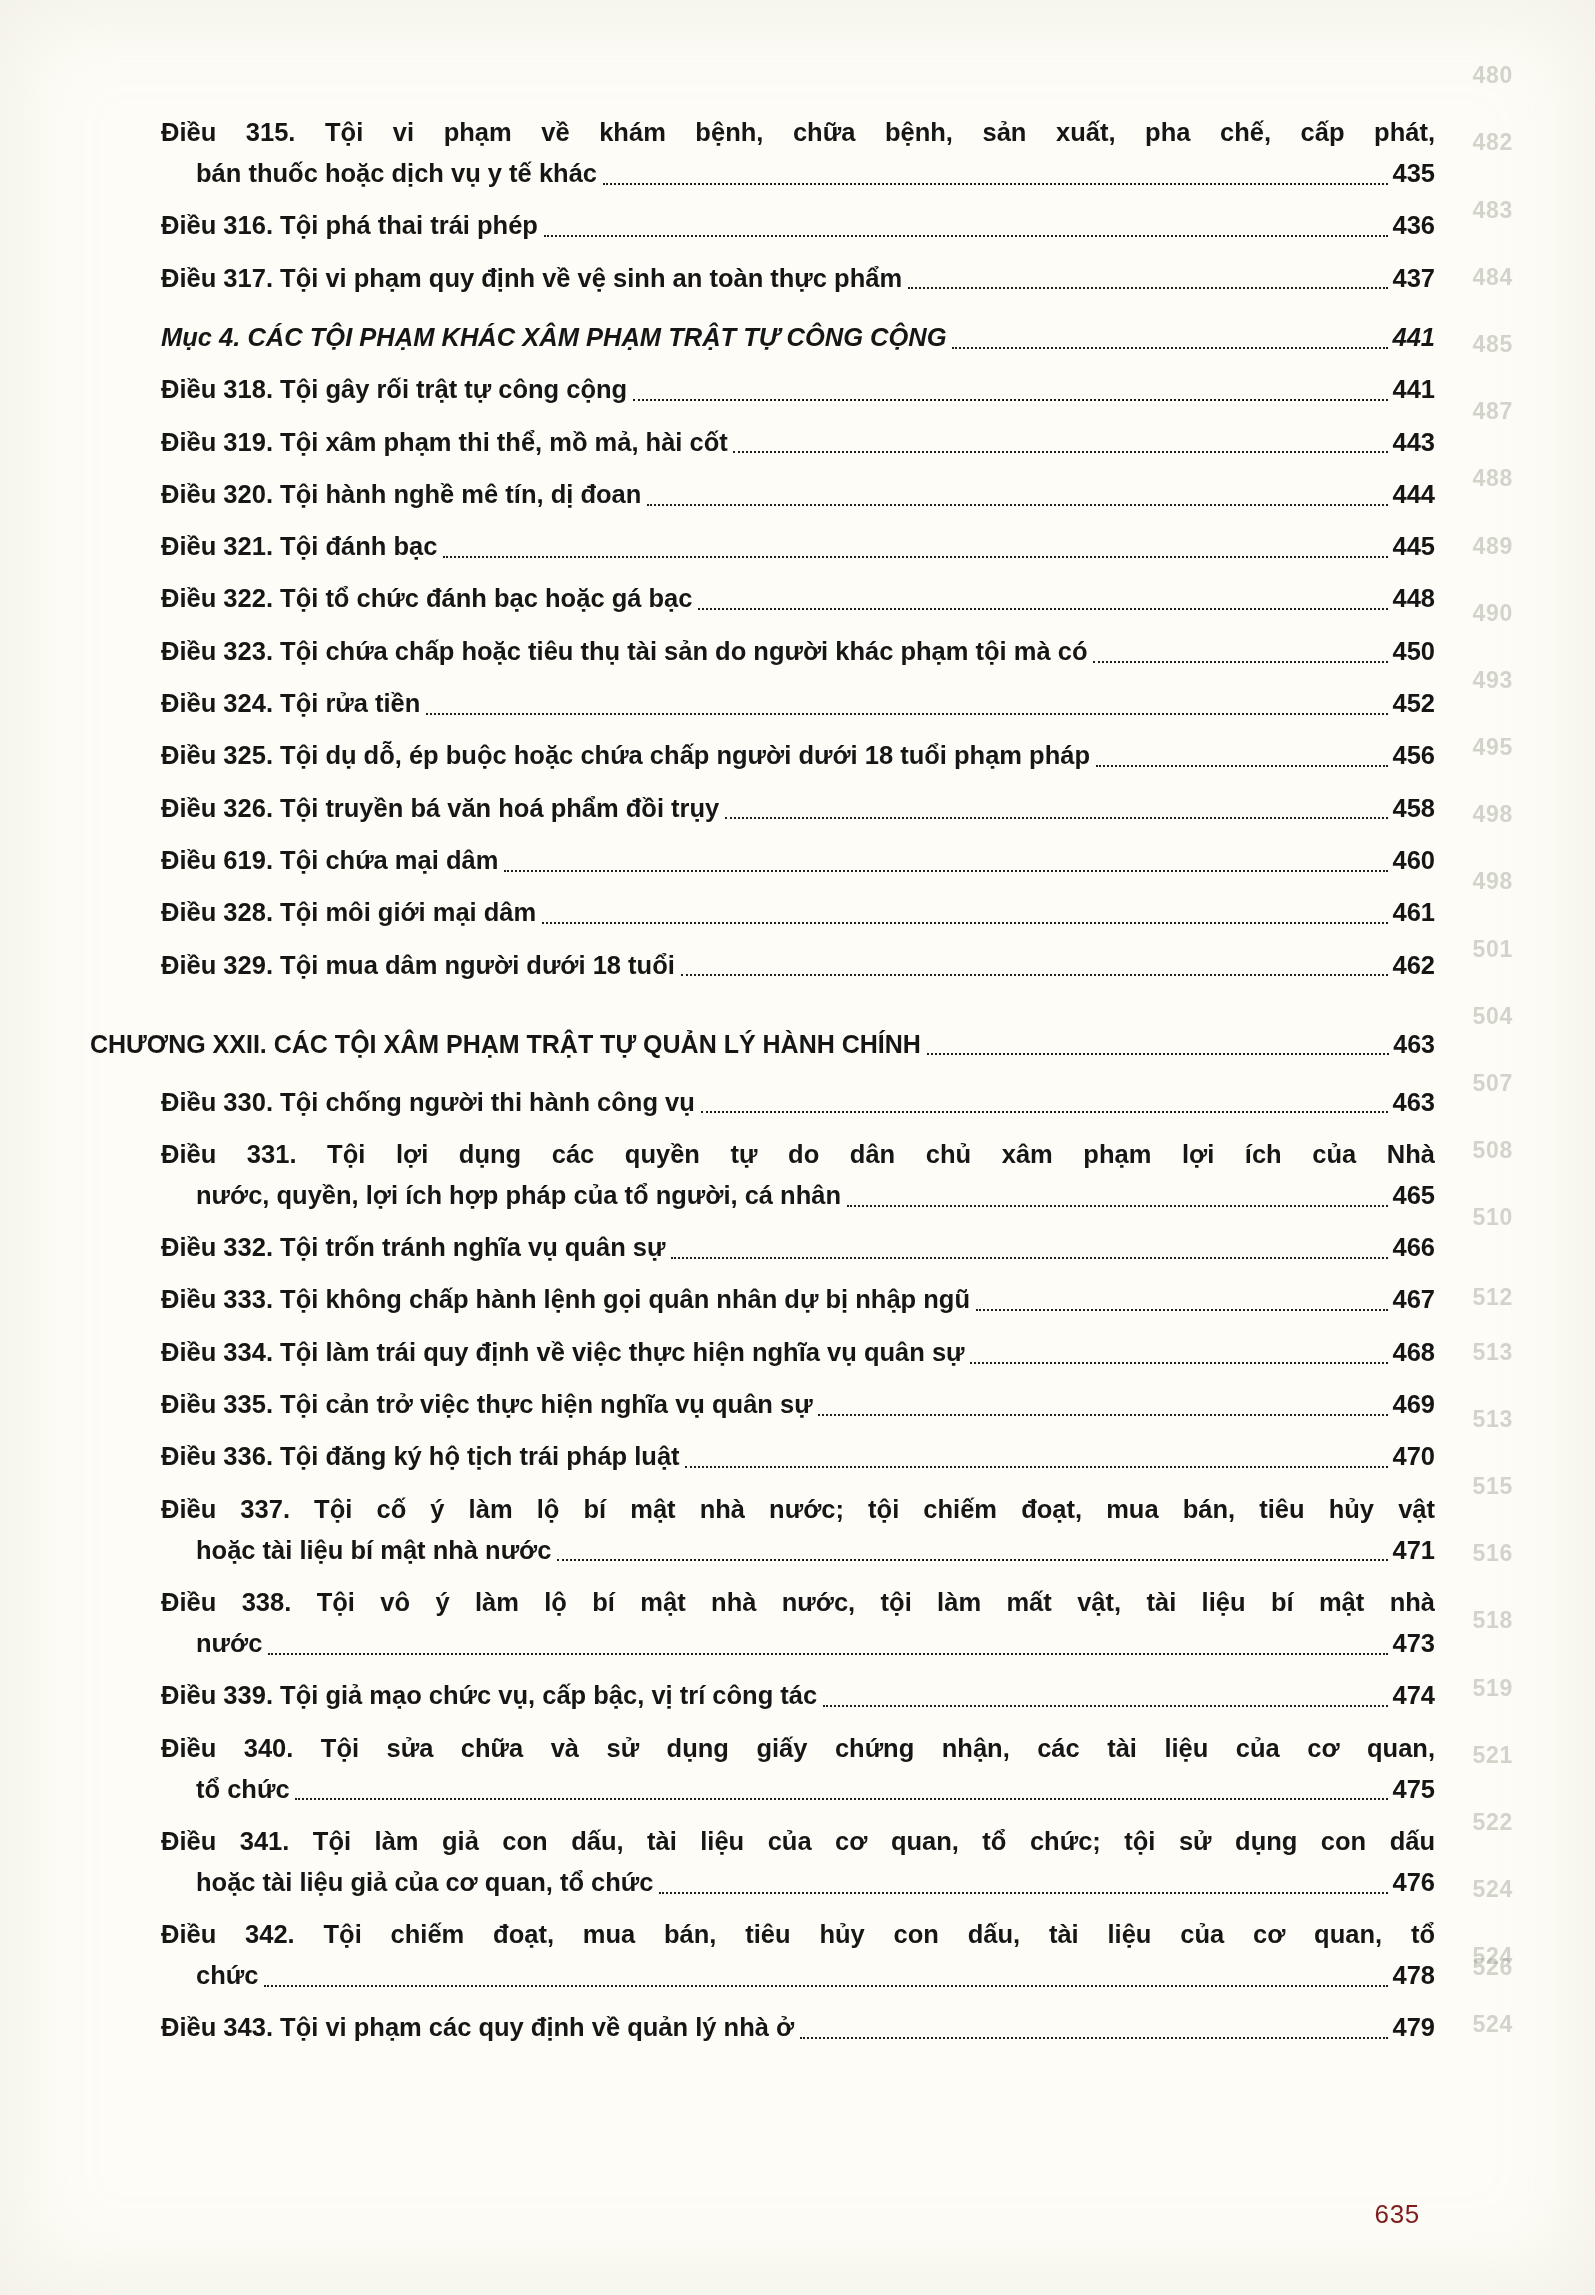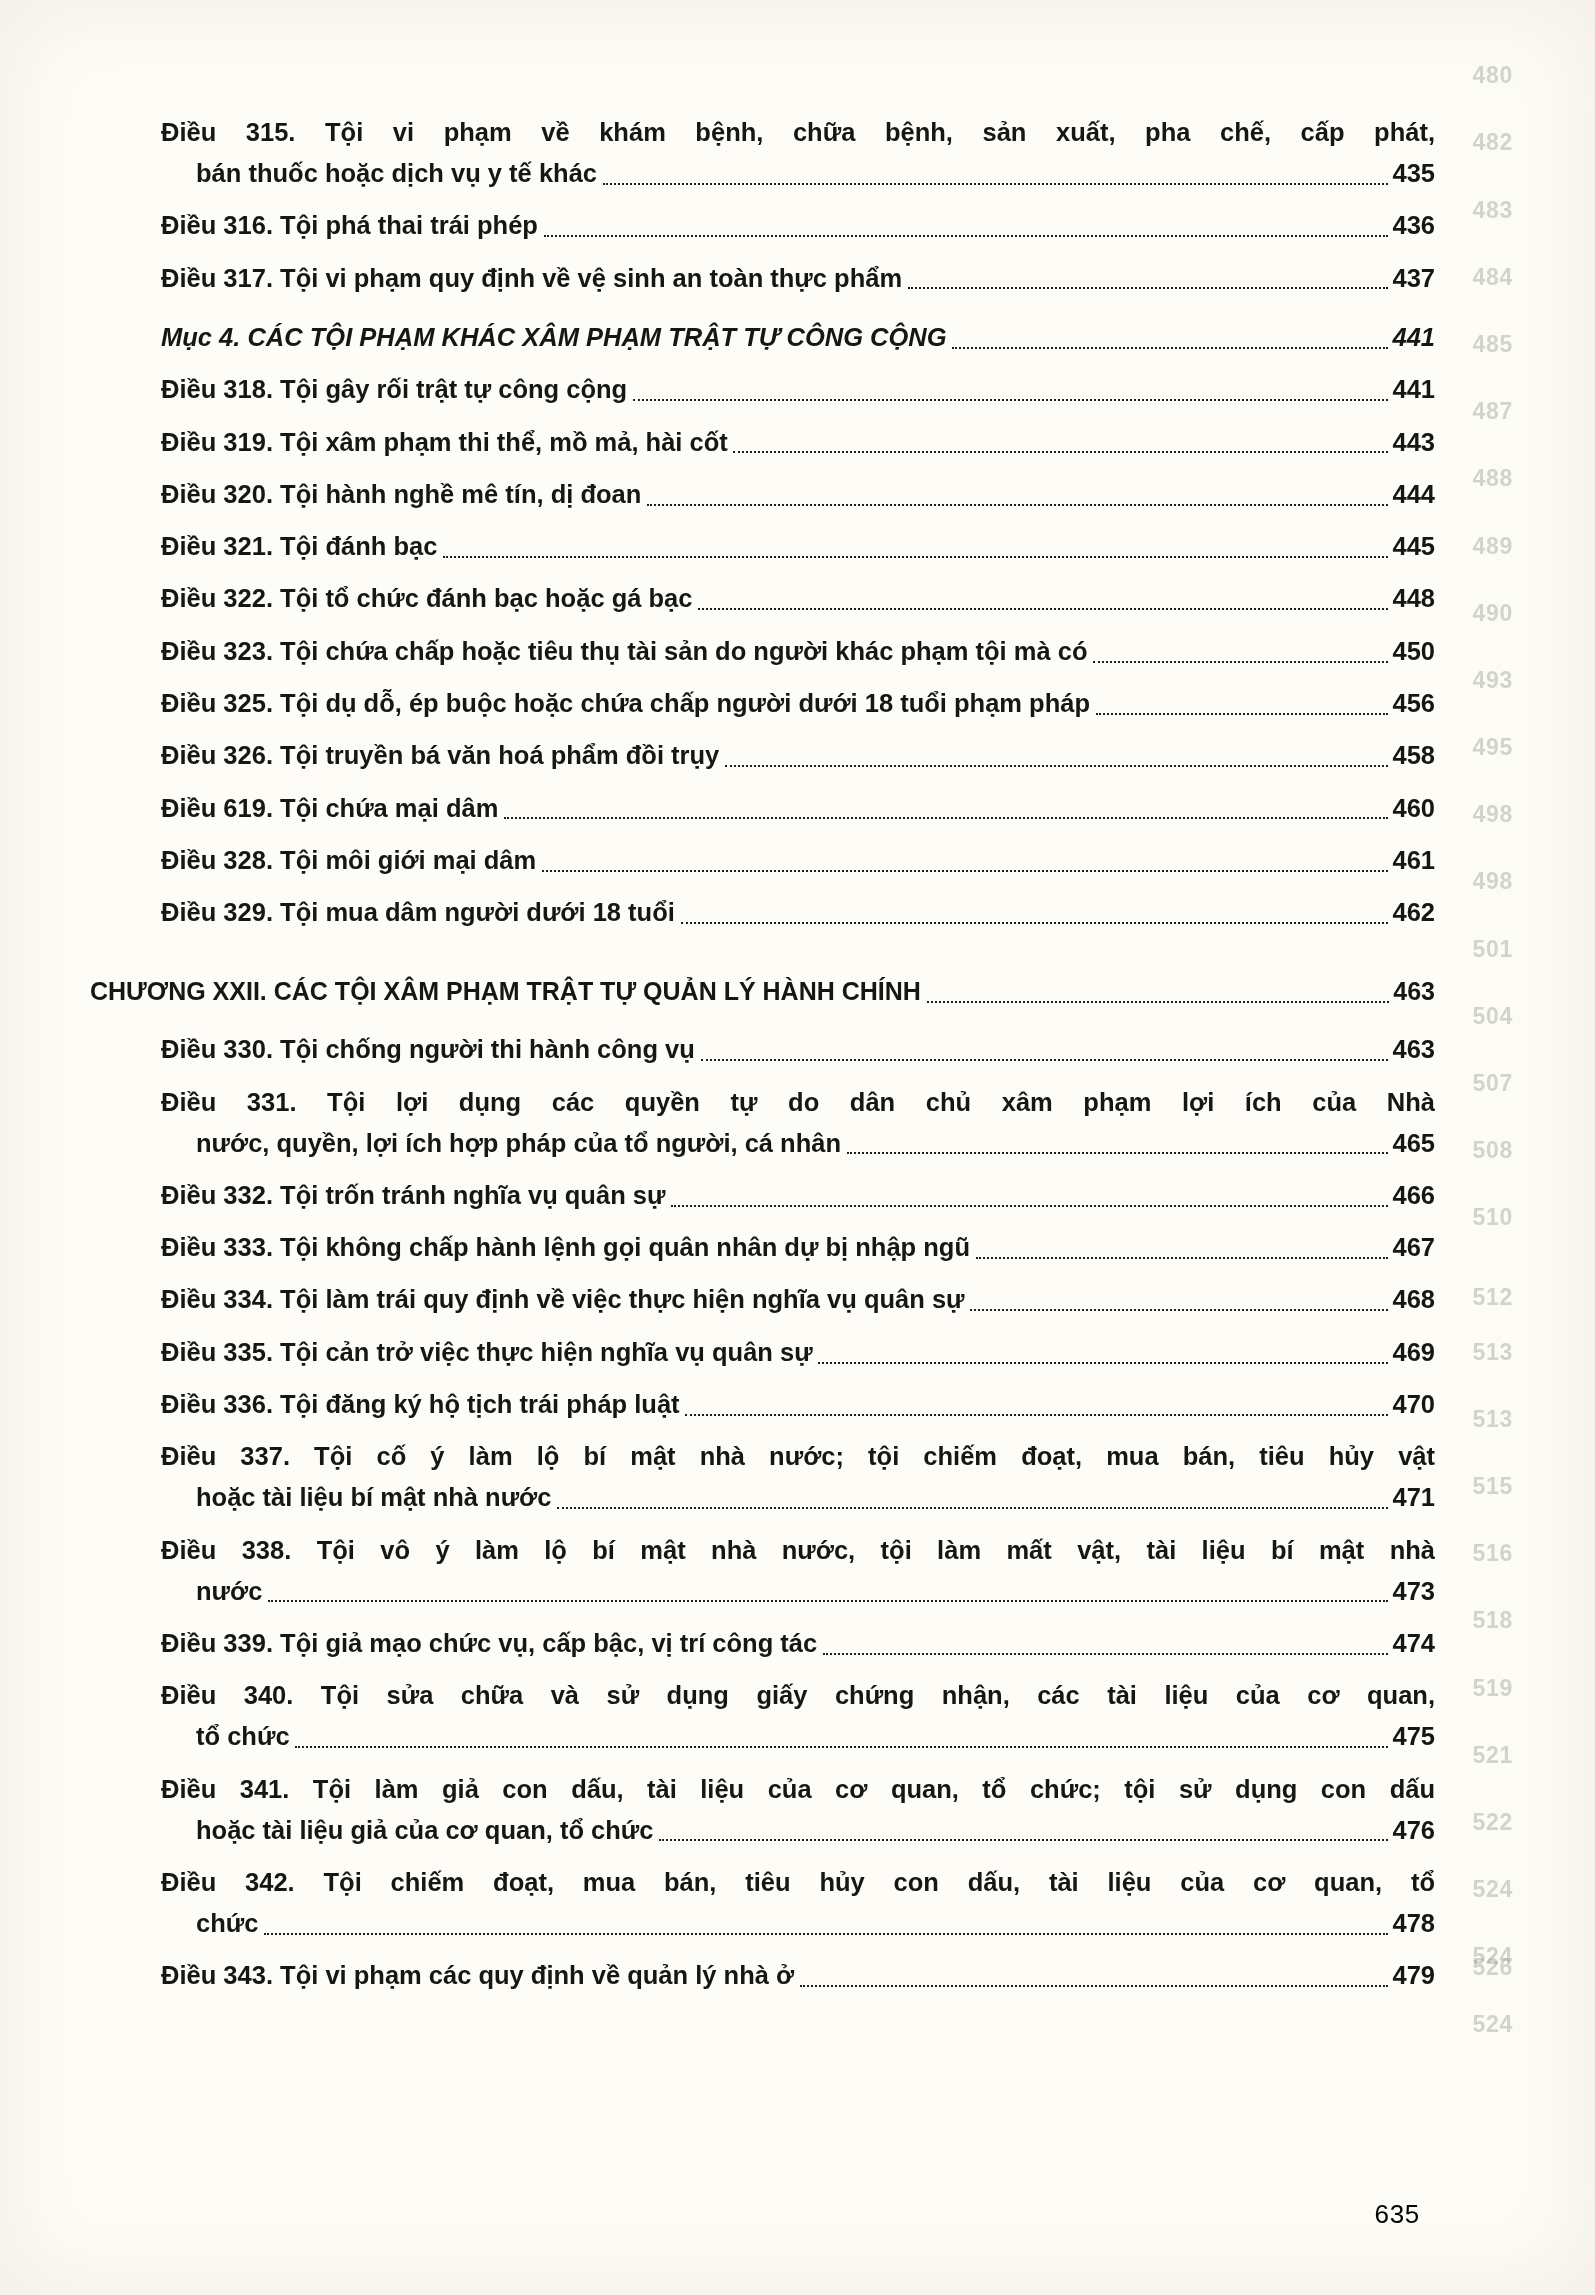--- a/index.html
+++ b/index.html
@@ -70,21 +70,21 @@
     margin-bottom: 17px;
   }
 
   
   .footer-page {
     position: absolute;
     right: 175px;
     bottom: 65px;
     font-size: 26px;
     font-weight: 400;
-    color: #000000;
+    color: #7f1d1d;
     letter-spacing: 0.7px;
   }
 </style>
 </head>
 <body>
 
 <div class="page">
   <div class="bleed-layer">
       <span class="bleed-num" style="top: 62px;">480</span>
       <span class="bleed-num" style="top: 129px;">482</span>
@@ -185,20 +185,27 @@
       </div>
       <div class="entry article">
         <div class="line last">
           <span class="txt">Điều 323. Tội chứa chấp hoặc tiêu thụ tài sản do người khác phạm tội mà có</span>
           <span class="dots"></span>
           <span class="pg">450</span>
         </div>
       </div>
       <div class="entry article">
         <div class="line last">
+          <span class="txt">Điều 324. Tội rửa tiền</span>
+          <span class="dots"></span>
+          <span class="pg">452</span>
+        </div>
+      </div>
+      <div class="entry article">
+        <div class="line last">
           <span class="txt">Điều 325. Tội dụ dỗ, ép buộc hoặc chứa chấp người dưới 18 tuổi phạm pháp</span>
           <span class="dots"></span>
           <span class="pg">456</span>
         </div>
       </div>
       <div class="entry article">
         <div class="line last">
           <span class="txt">Điều 326. Tội truyền bá văn hoá phẩm đồi trụy</span>
           <span class="dots"></span>
           <span class="pg">458</span>

